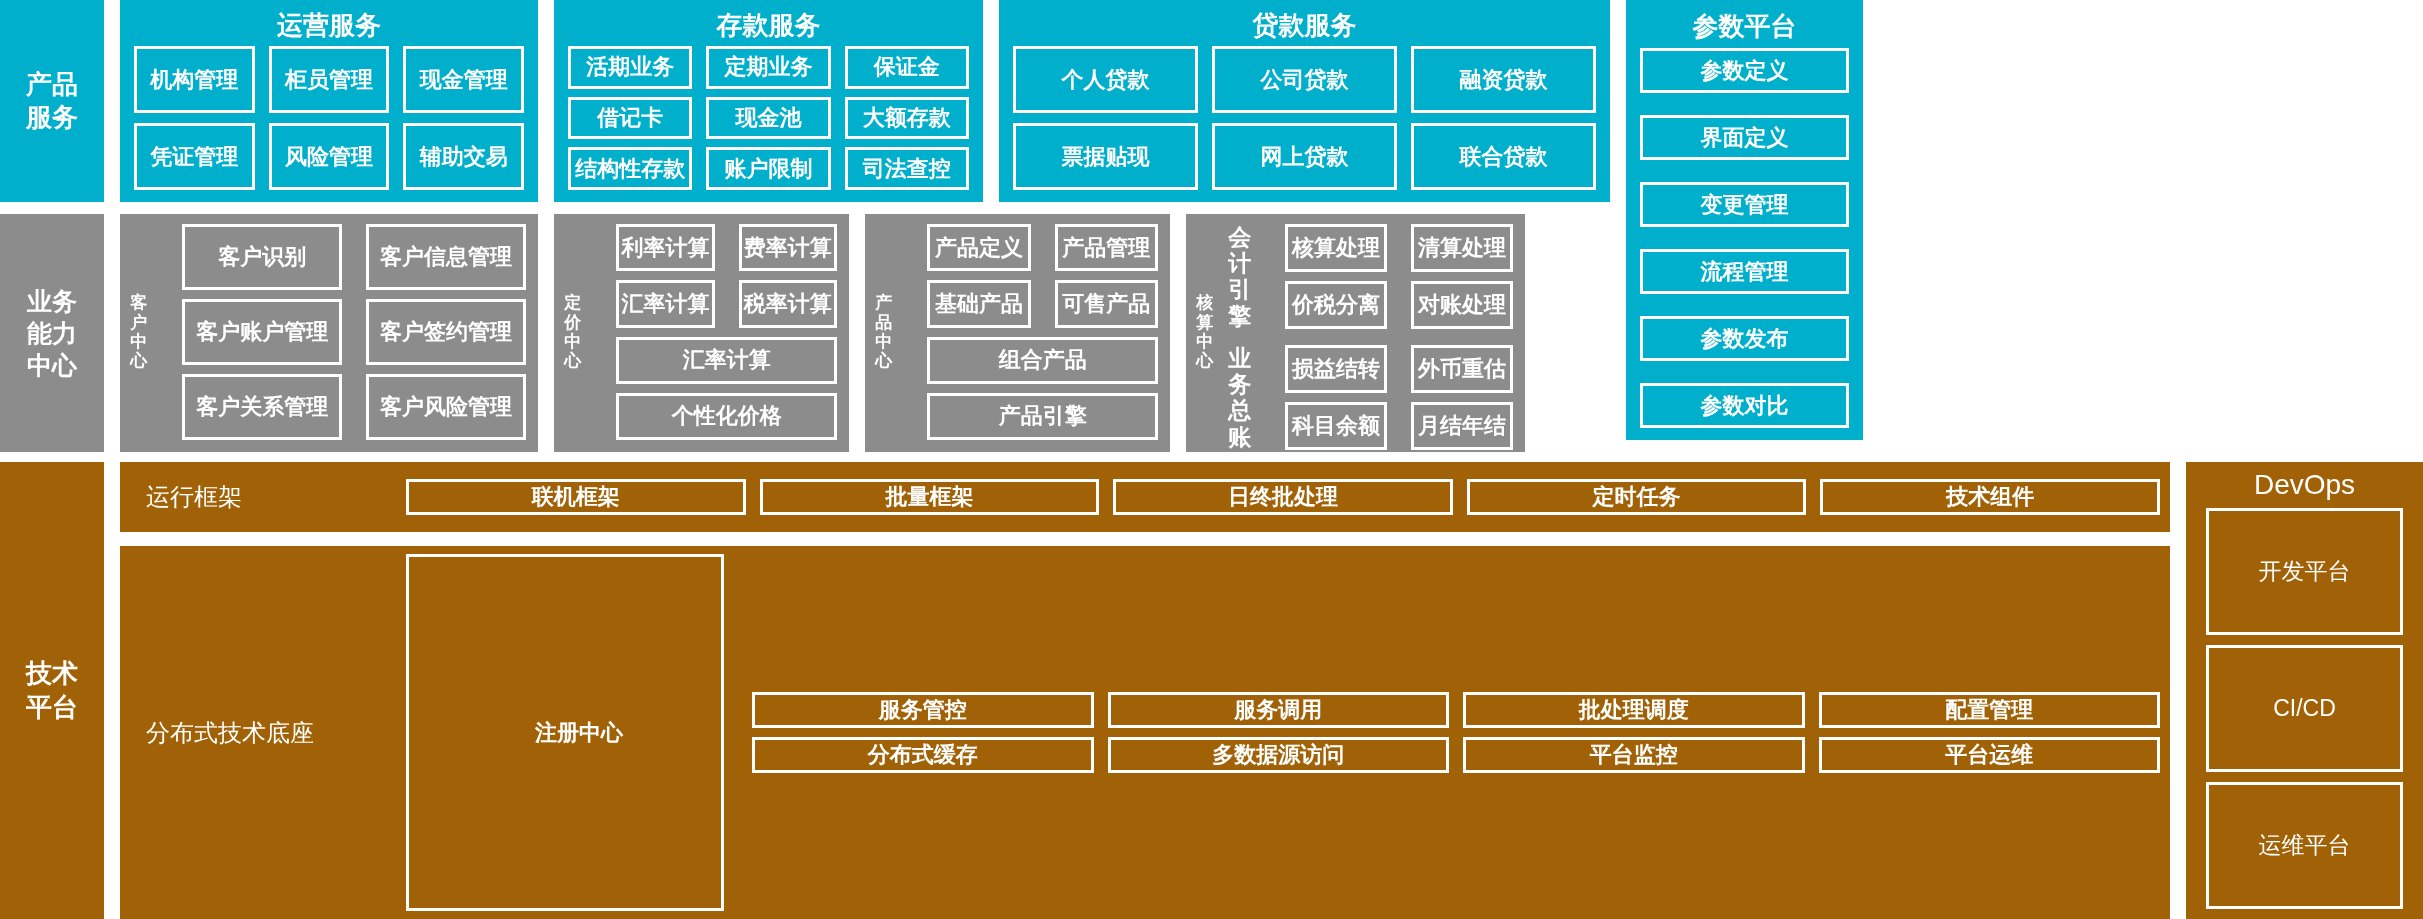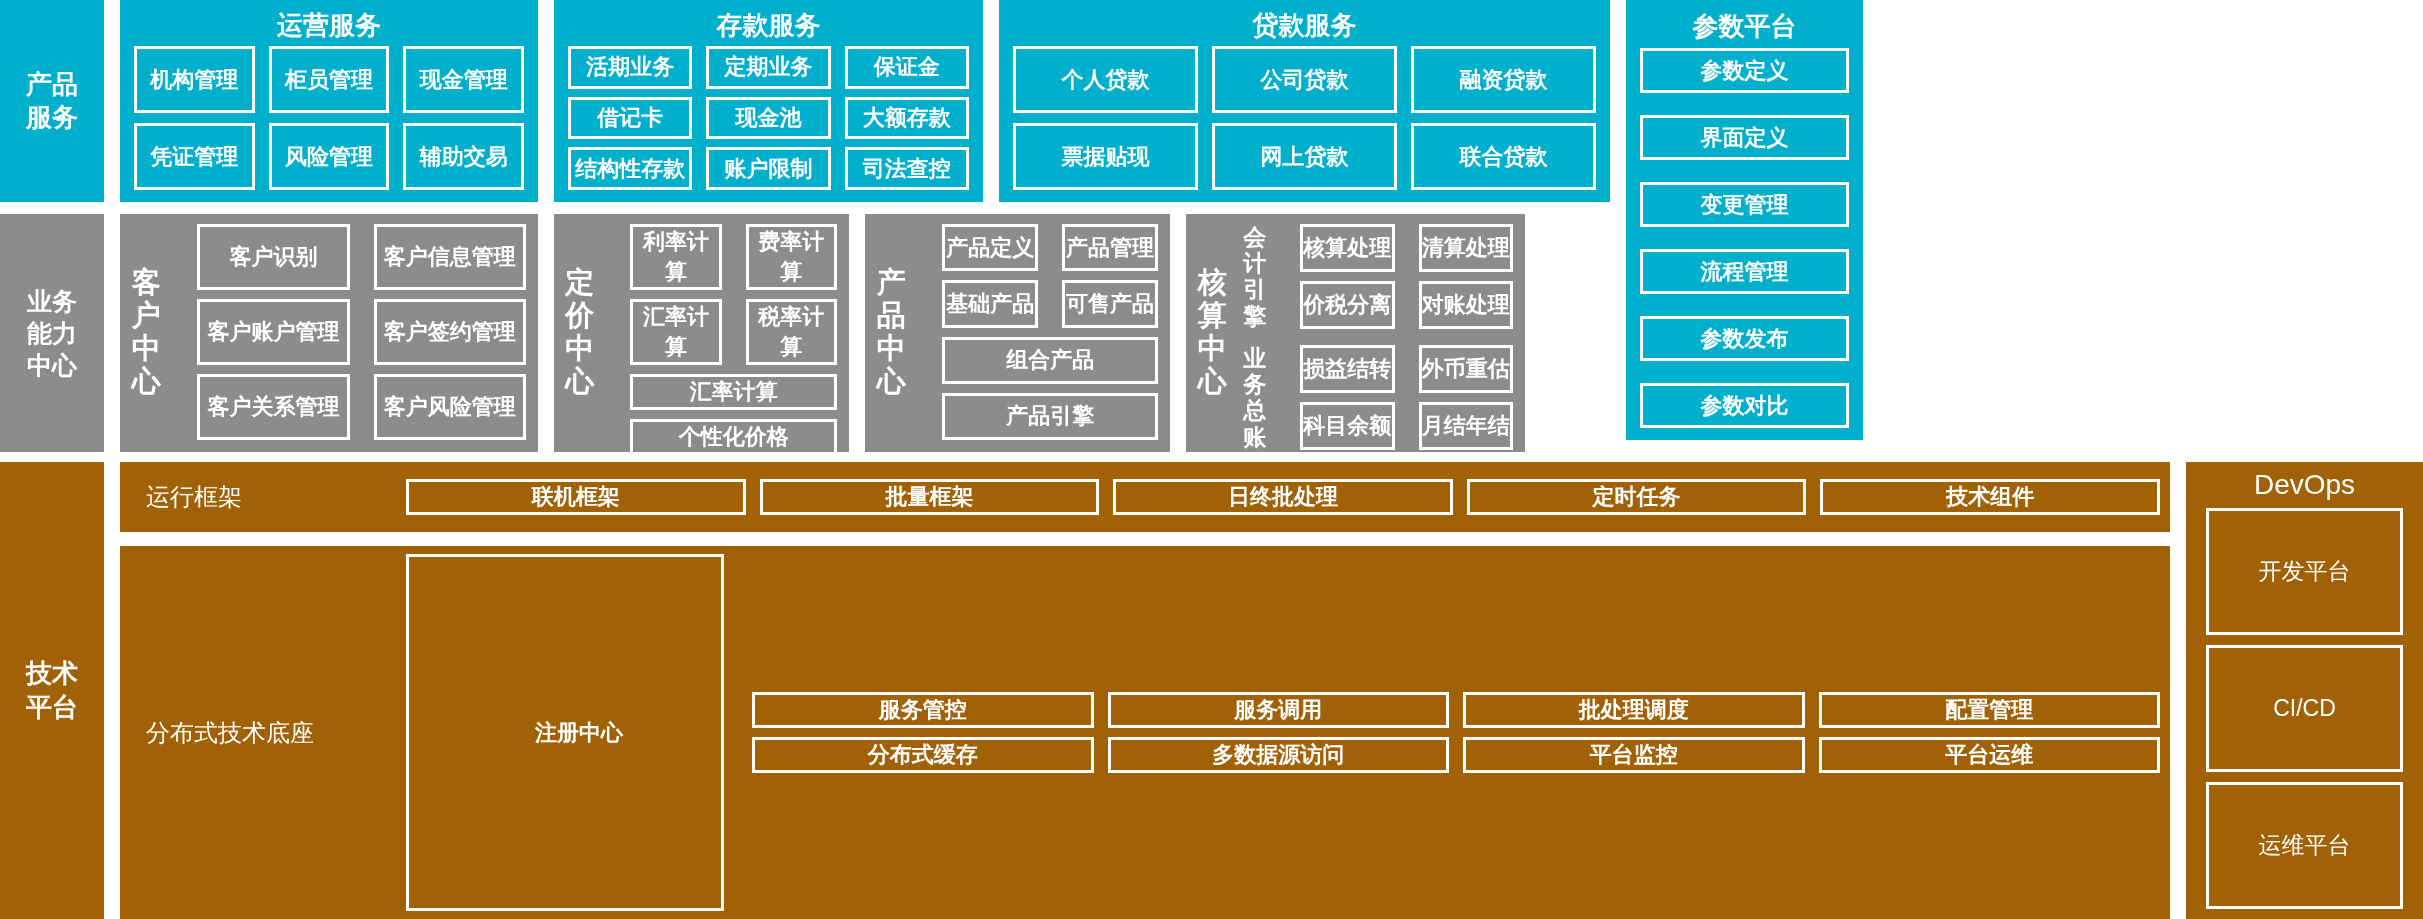--- a/index.html
+++ b/index.html
@@ -61,21 +61,21 @@
     font-size: 22px;
     display: flex;
     align-items: center;
     justify-content: center;
     text-align: center;
     box-sizing: border-box;
   }
   .vlabel {
     color: #ffffff;
     font-weight: bold;
-    font-size: 29px;
+    font-size: 17px;
     line-height: 1.14;
     display: flex;
     align-items: center;
     justify-content: center;
     text-align: center;
     box-sizing: border-box;
     width: 1.25em;
     word-break: break-all;
   }
 

